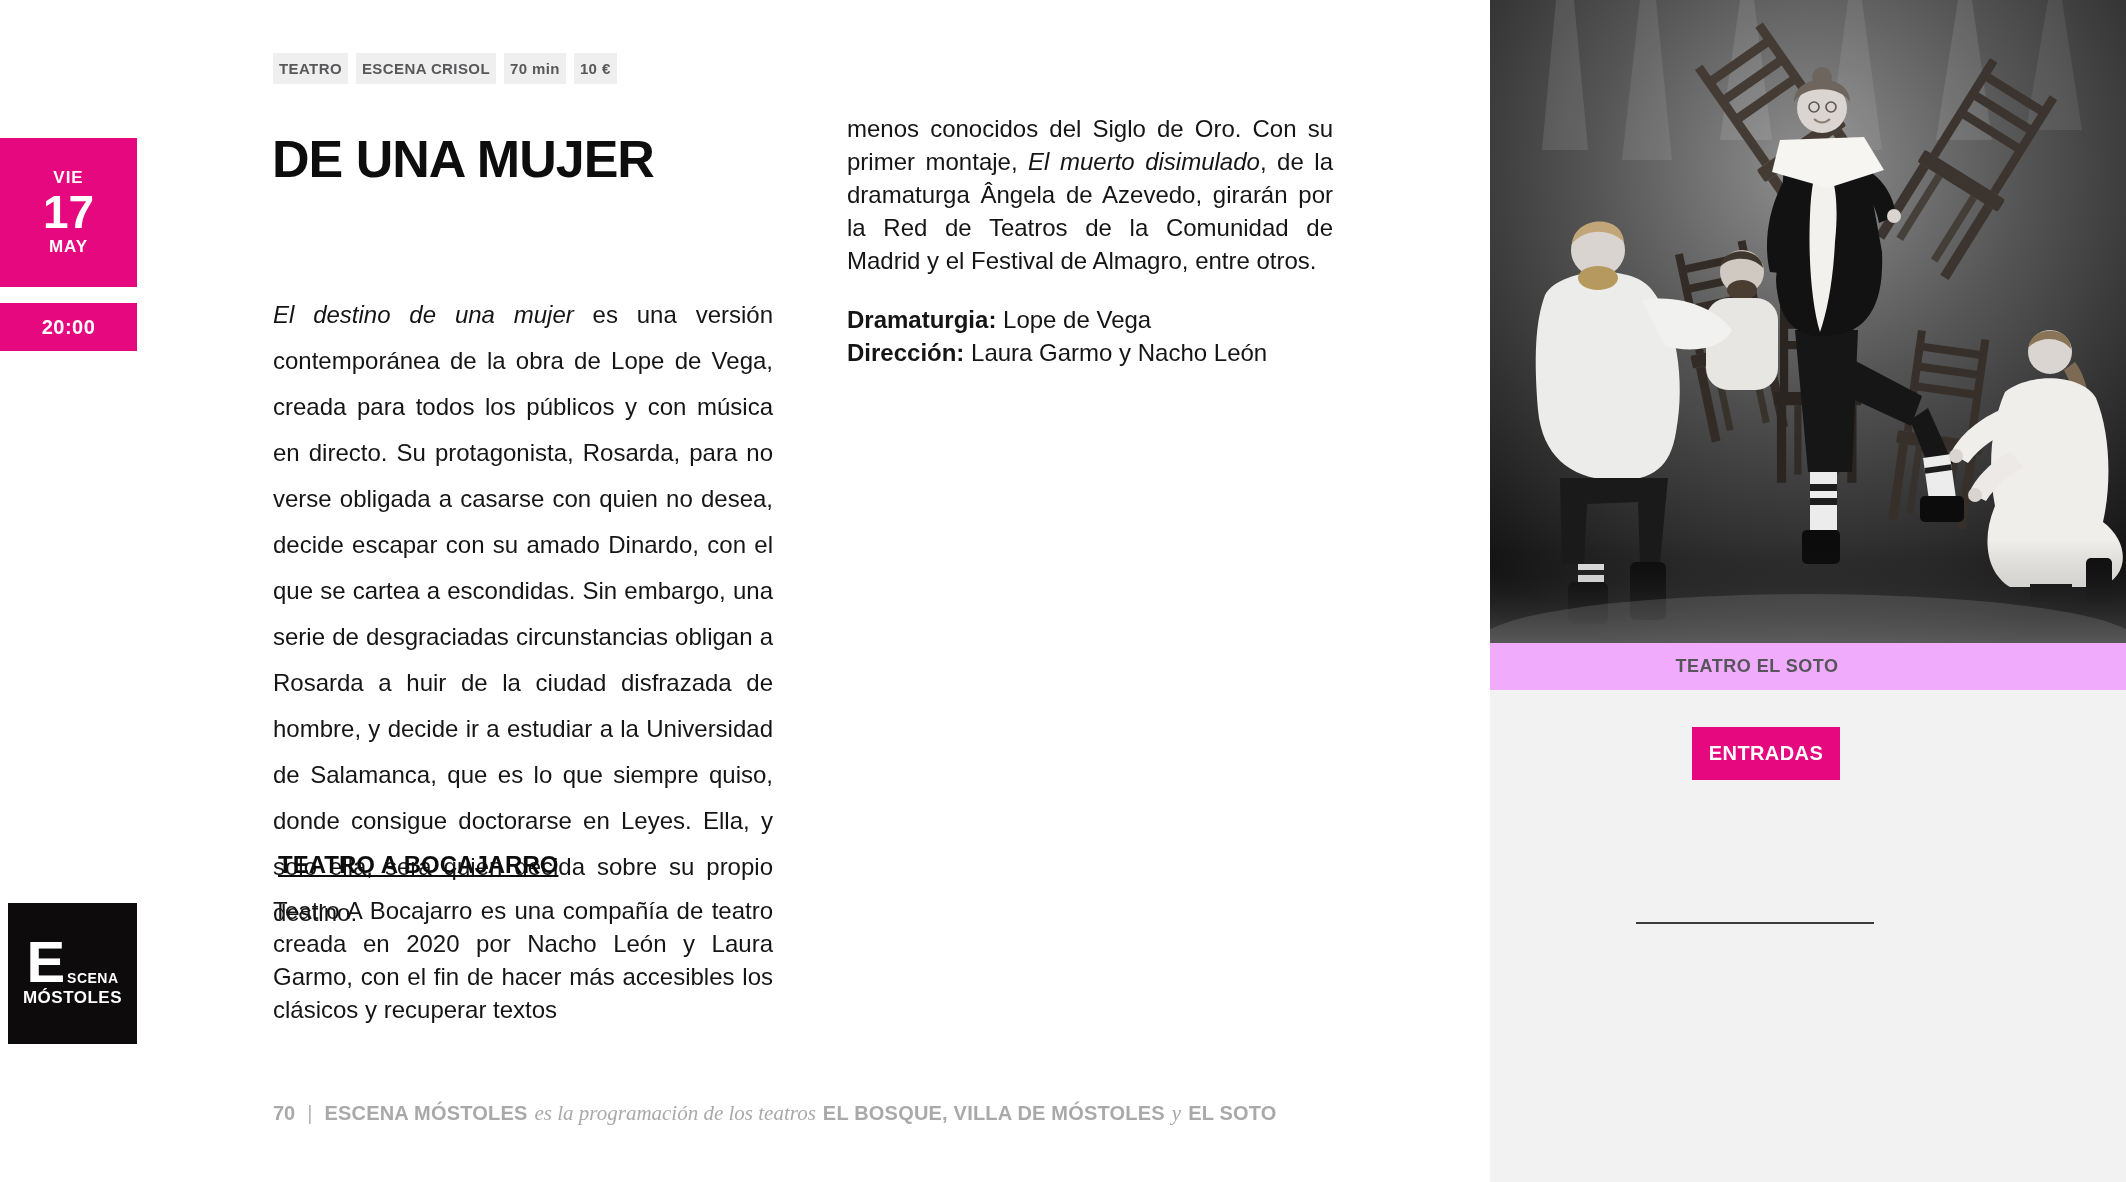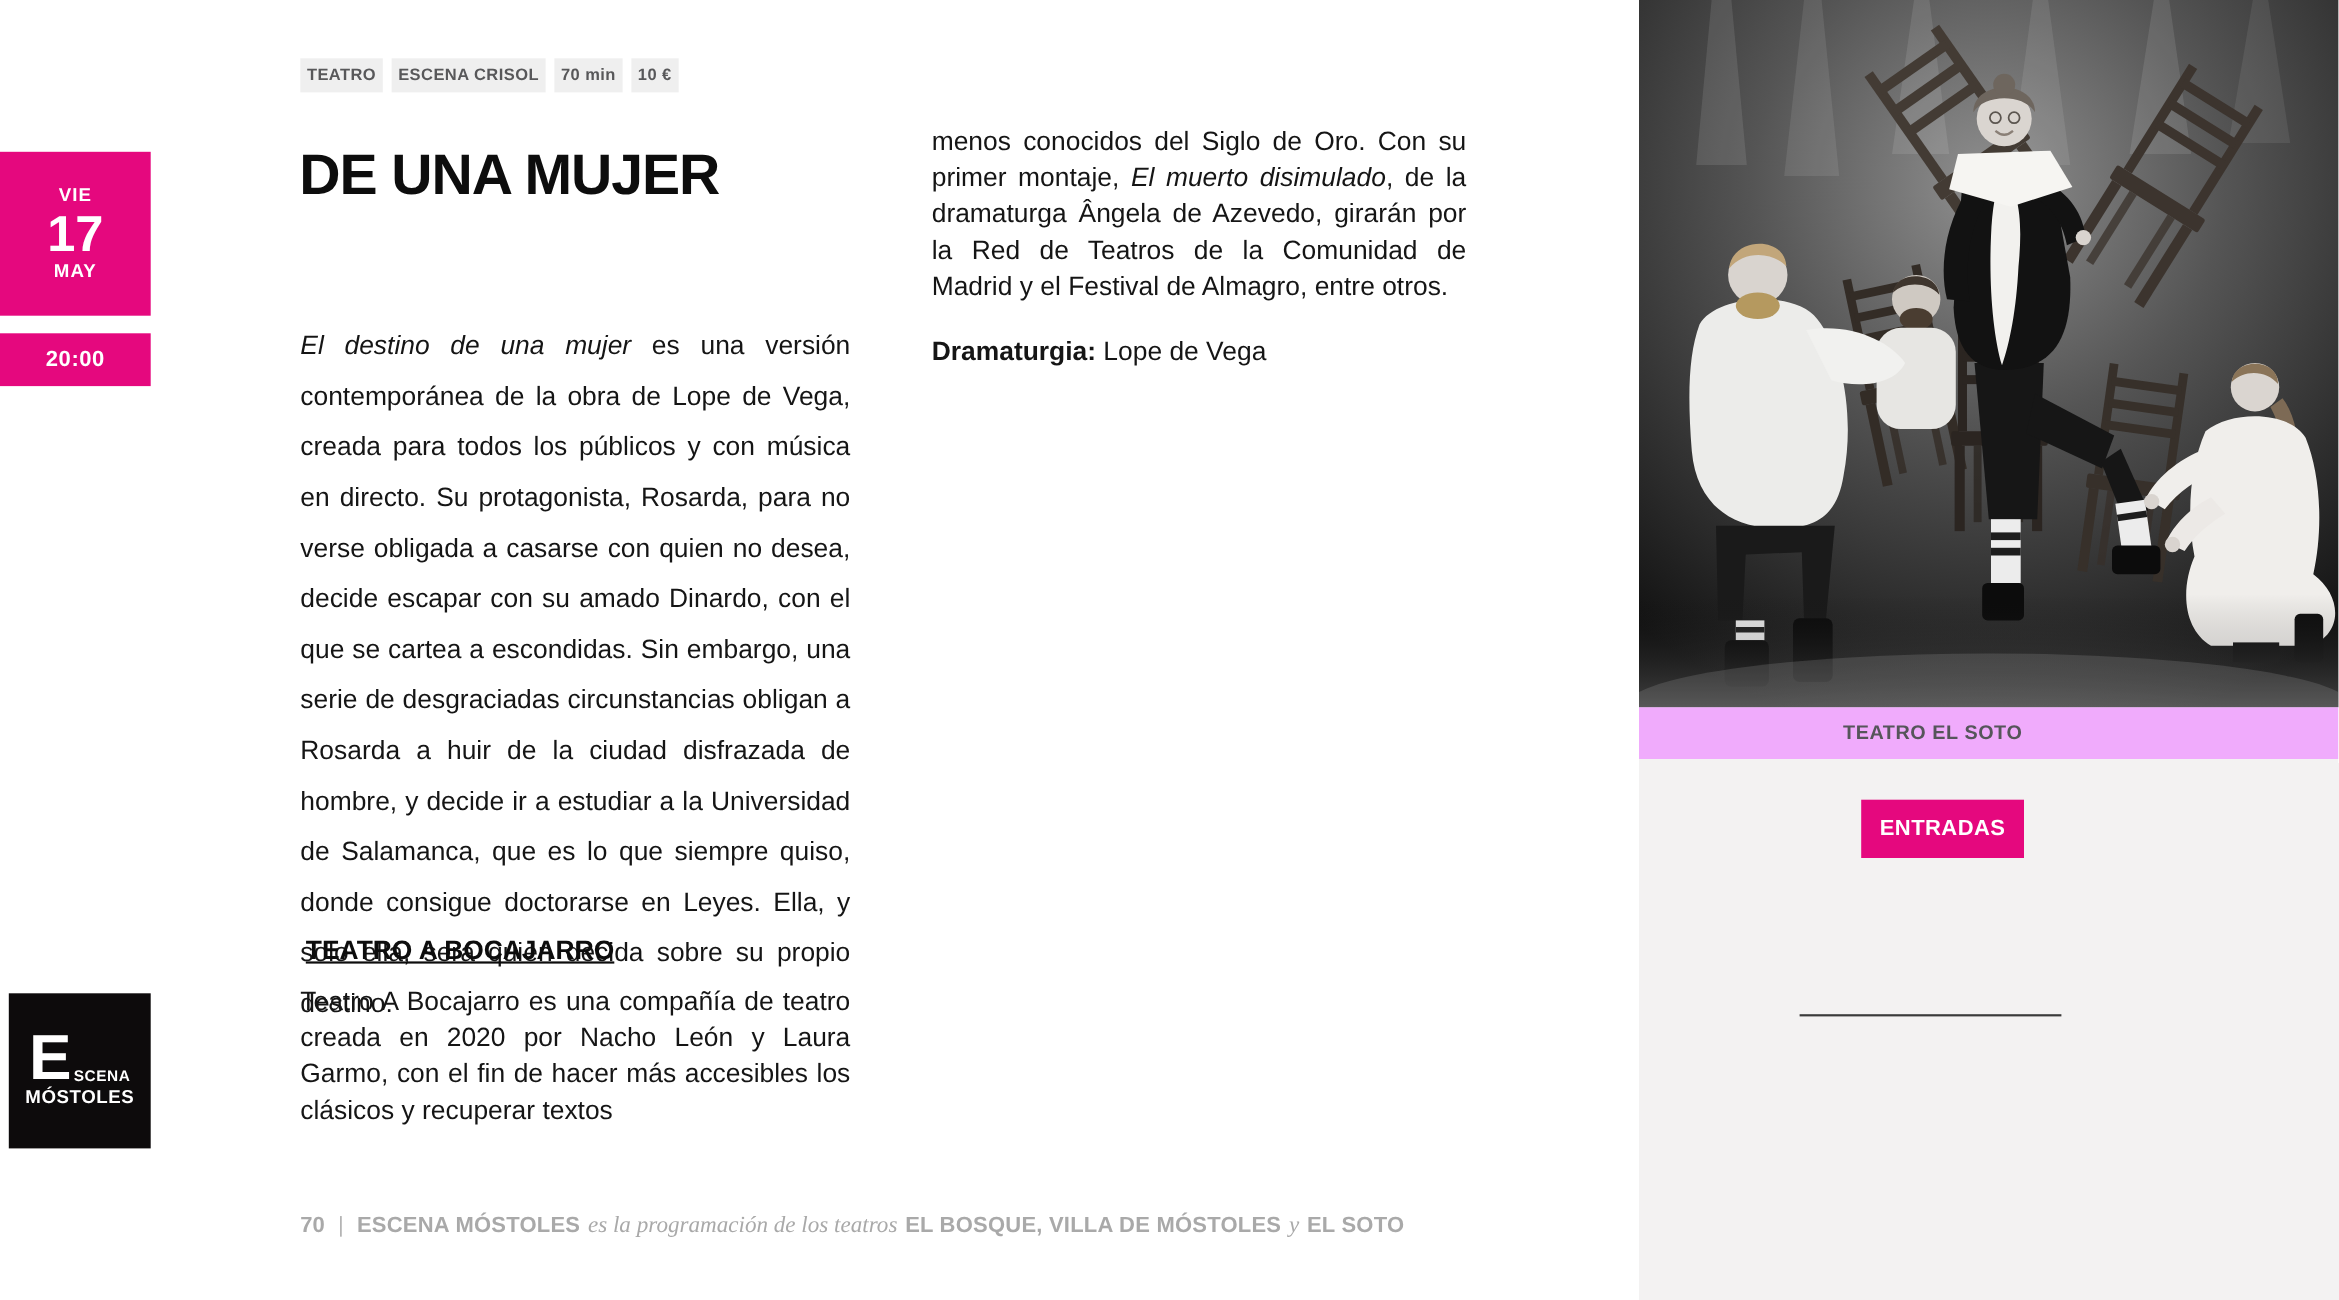--- a/index.html
+++ b/index.html
@@ -100,20 +100,23 @@
   <h2 class="company-heading" style="margin:5px;text-decoration:underline;">TEATRO A BOCAJARRO</h2>
   <p class="col1-company" style="margin:0;">Teatro A Bocajarro es una compañía de teatro creada en 2020 por Nacho León y Laura Garmo, con el fin de hacer más accesibles los clásicos y recuperar textos</p>
 
   <div class="col2">
     <p class="para" style="margin:0;">
       <span>menos conocidos del Siglo de Oro. Con su primer montaje, </span><span class="it">El muerto disimulado</span><span>, de la dramaturga Ângela de Azevedo, girarán por la Red de Teatros de la Comunidad de Madrid y el Festival de Almagro, entre otros.</span>
     </p>
     <div class="credits">
       <div class="cline">
         <b>Dramaturgia:</b><span> Lope de Vega</span>
+      </div>
+      <div class="cline">
+        <b>Dirección:</b><span> Laura Garmo y Nacho León</span>
       </div>
     </div>
   </div>
 
   <div class="right-panel">
     <div class="photo-wrap">
       <svg width="636" height="643" viewBox="0 0 636 643" xmlns="http://www.w3.org/2000/svg" role="img">
         <defs>
           <radialGradient id="haze" cx="50%" cy="26%" r="80%">
             <stop offset="0%" stop-color="#8f8f8f"></stop>

